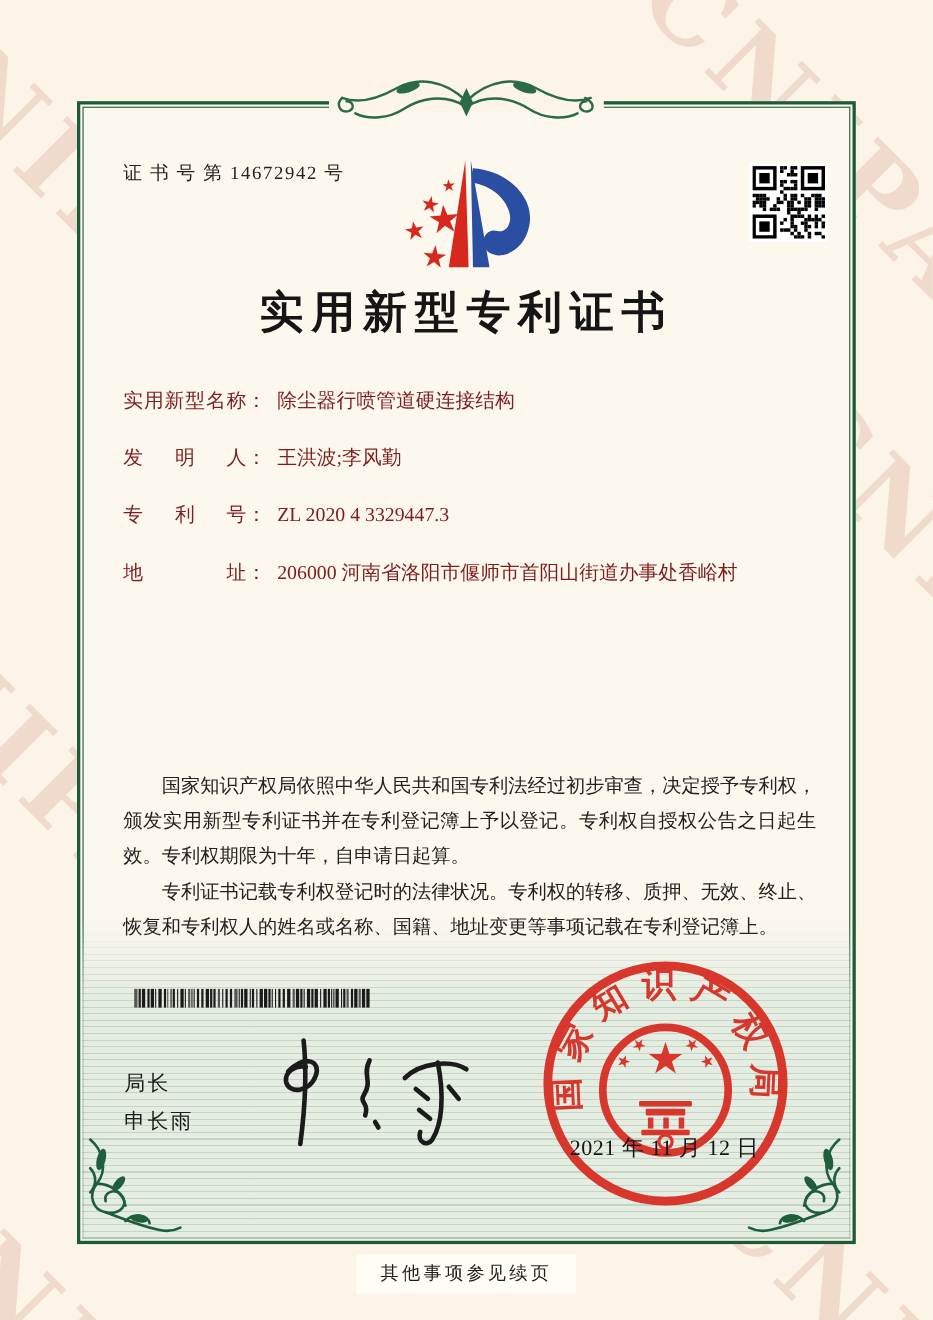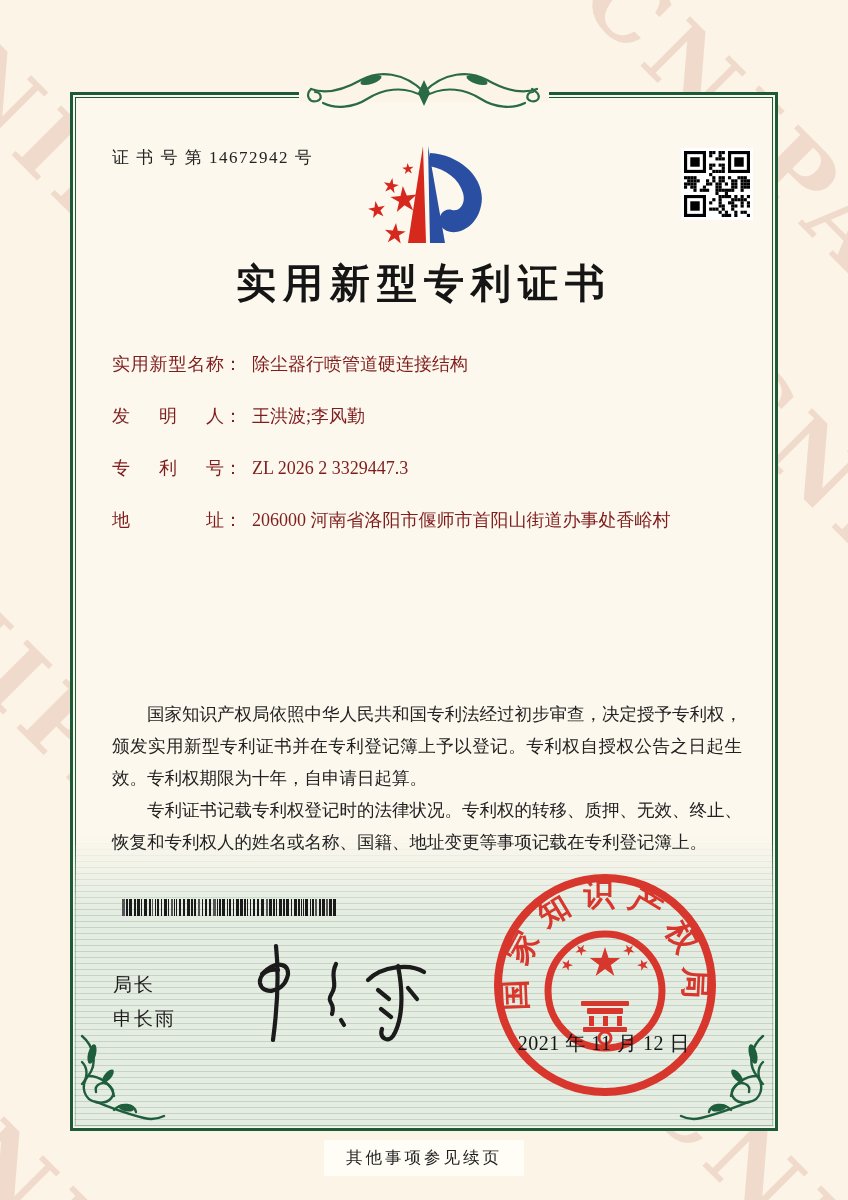--- a/index.html
+++ b/index.html
@@ -289,21 +289,21 @@
   <div id="title" class="content">实用新型专利证书</div>
 
   <div id="fields" class="content">
     <div class="frow">
       <span class="lbl">实用新型名称</span><span class="colon">：</span><span>除尘器行喷管道硬连接结构</span>
     </div>
     <div class="frow">
       <span class="lbl">发明人</span><span class="colon">：</span><span>王洪波;李风勤</span>
     </div>
     <div class="frow">
-      <span class="lbl">专利号</span><span class="colon">：</span><span>ZL 2026 2 3329447.3</span>
+      <span class="lbl">专利号</span><span class="colon">：</span><span>ZL 2020 4 3329447.3</span>
     </div>
     <div class="frow">
       <span class="lbl">地址</span><span class="colon">：</span><span>206000 河南省洛阳市偃师市首阳山街道办事处香峪村</span>
     </div>
   </div>
 
   <div id="paras" class="content">
     <p>国家知识产权局依照中华人民共和国专利法经过初步审查，决定授予专利权，颁发实用新型专利证书并在专利登记簿上予以登记。专利权自授权公告之日起生效。专利权期限为十年，自申请日起算。</p>
     <p>专利证书记载专利权登记时的法律状况。专利权的转移、质押、无效、终止、恢复和专利权人的姓名或名称、国籍、地址变更等事项记载在专利登记簿上。</p>
   </div>

